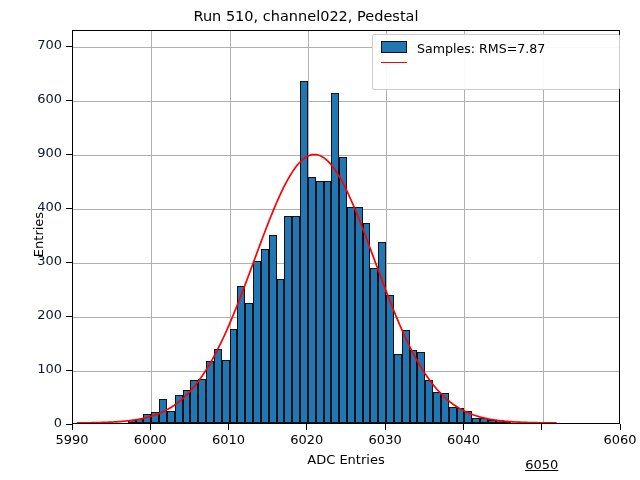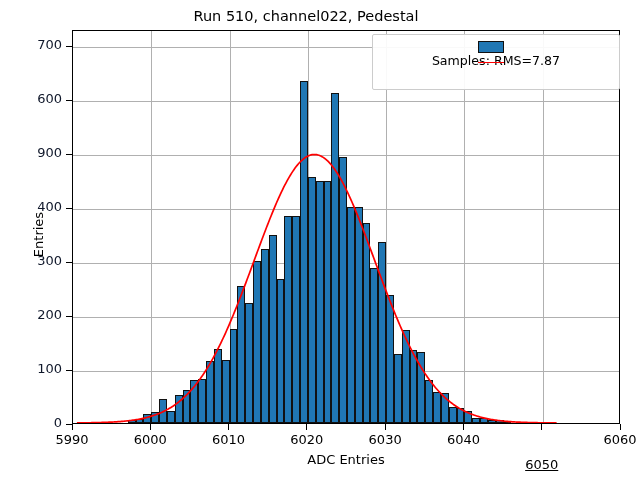--- a/index.html
+++ b/index.html
@@ -79,23 +79,22 @@
     position:absolute;
     left:372px;top:34px;
     width:248px;
     box-sizing:border-box;
     border:1px solid #cccccc;
     border-radius:2px;
     background:rgba(255,255,255,0.92);
     padding:6px 8px 6px 8px;
   }
   .legend-row{
-    display:flex;align-items:center;
+    display:flex;align-items:flex-start;
     height:21px;
-    flex-direction:column;
   }
   .legend-swatch-patch{
     width:26px;height:12px;
     background:#2077b4;border:1px solid #111;
     box-sizing:border-box;
     margin-right:10px;flex:0 0 auto;
   }
   .legend-swatch-line{
     width:26px;height:0;border-top:1.7px solid #ff0000;
     margin-right:10px;flex:0 0 auto;

